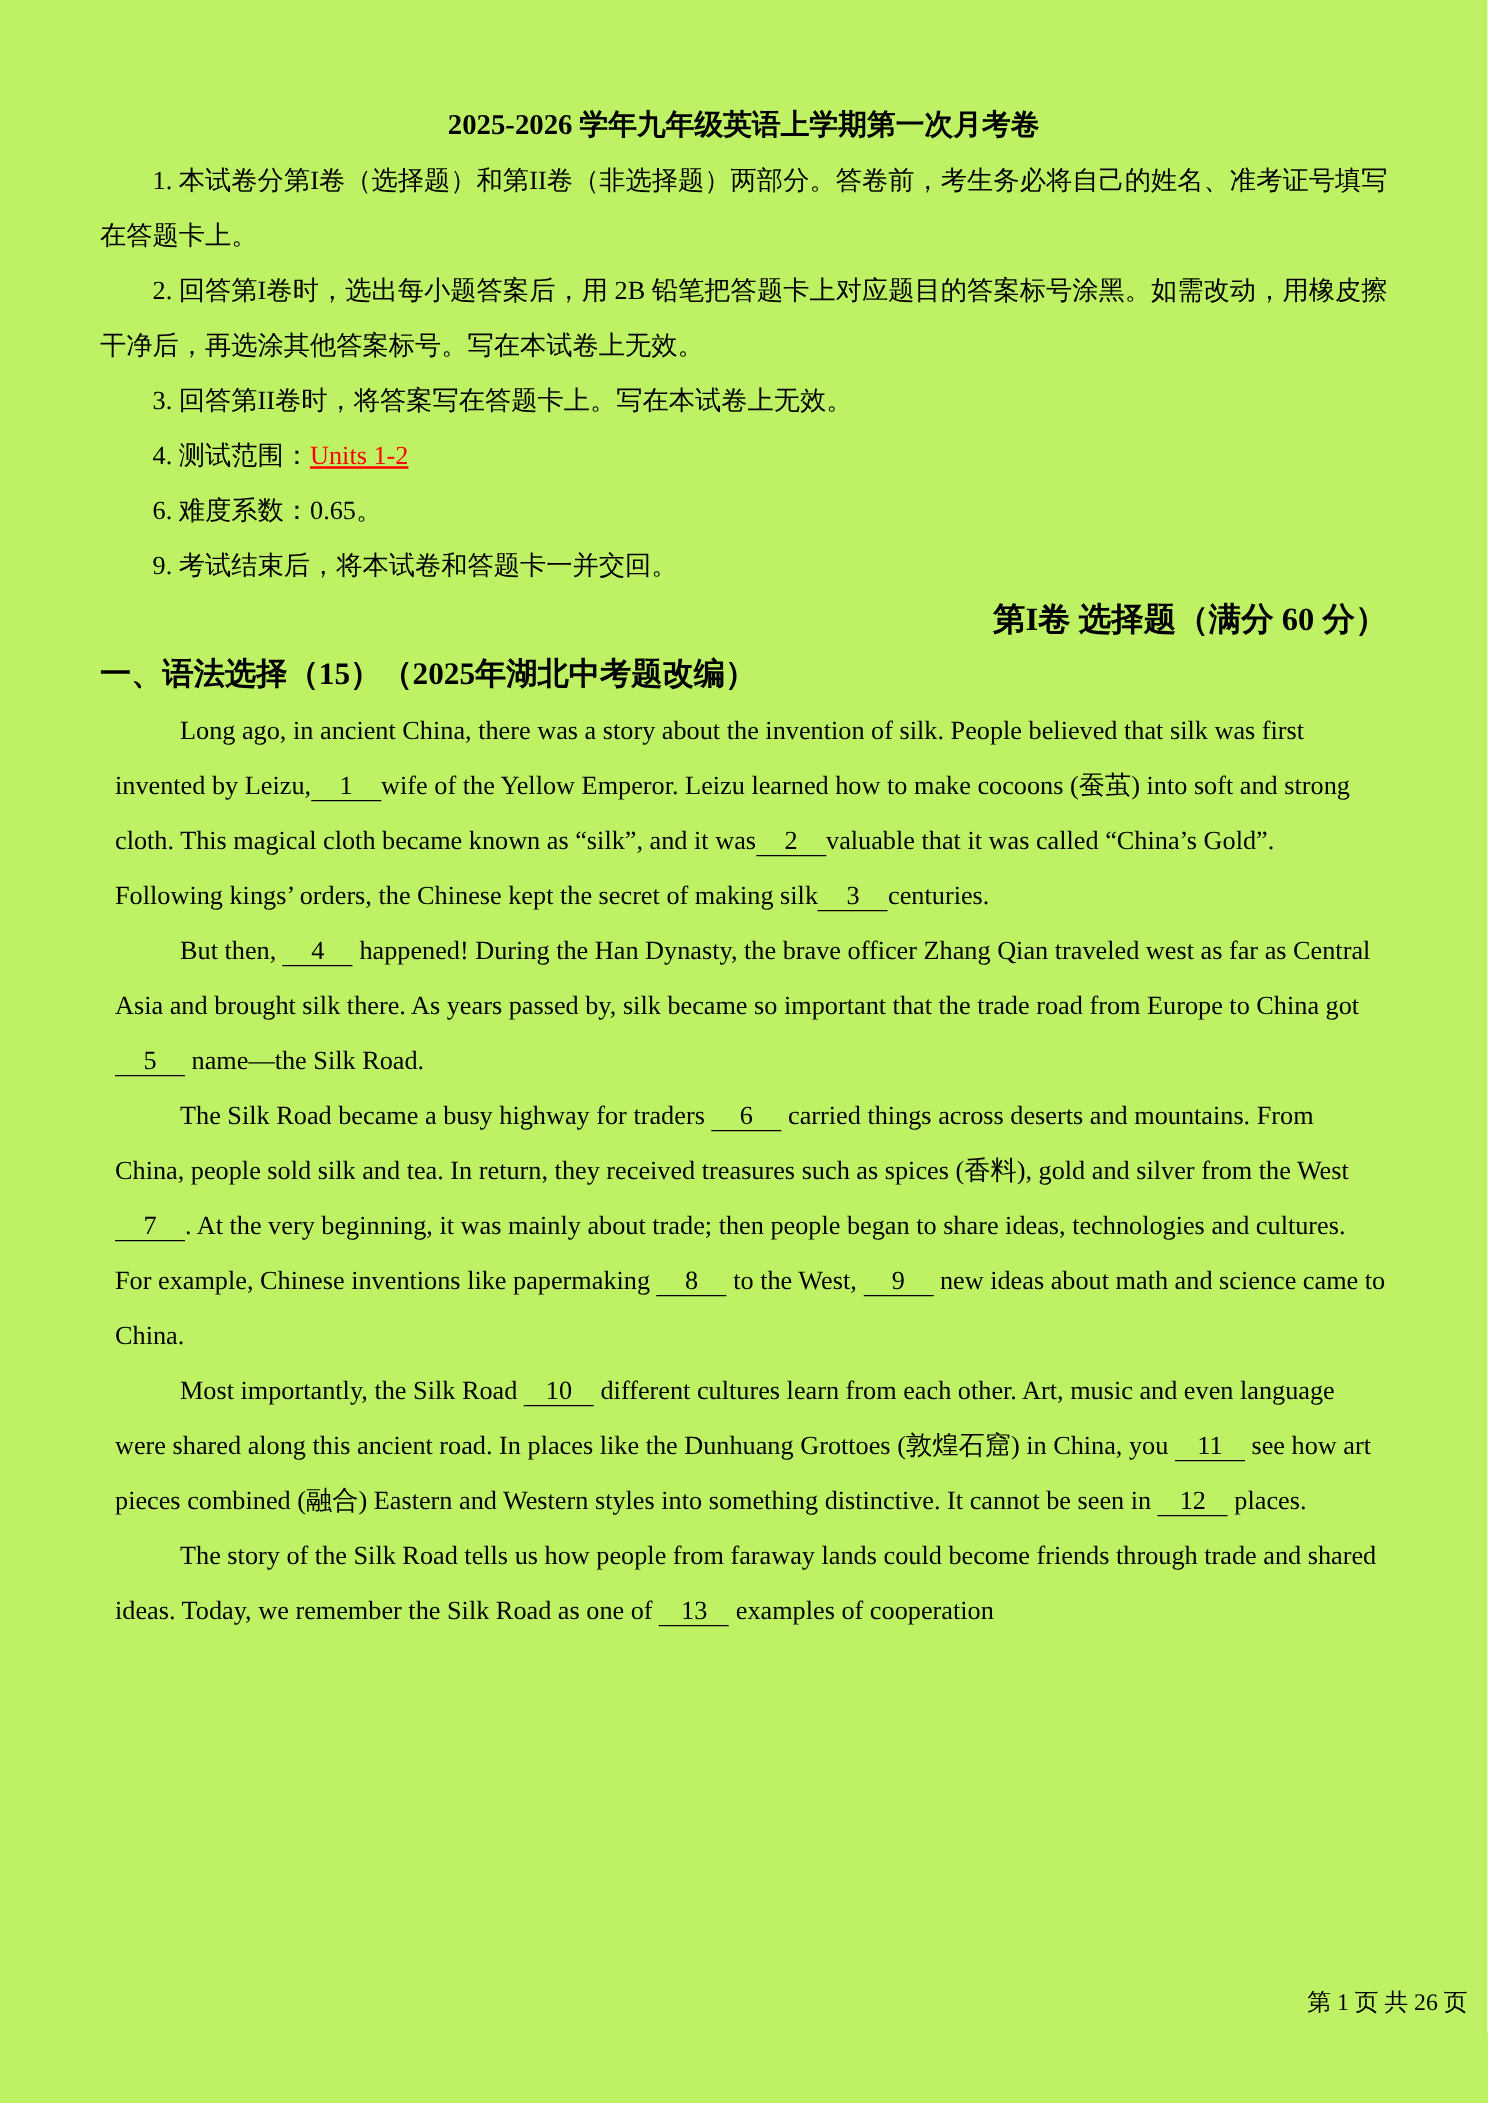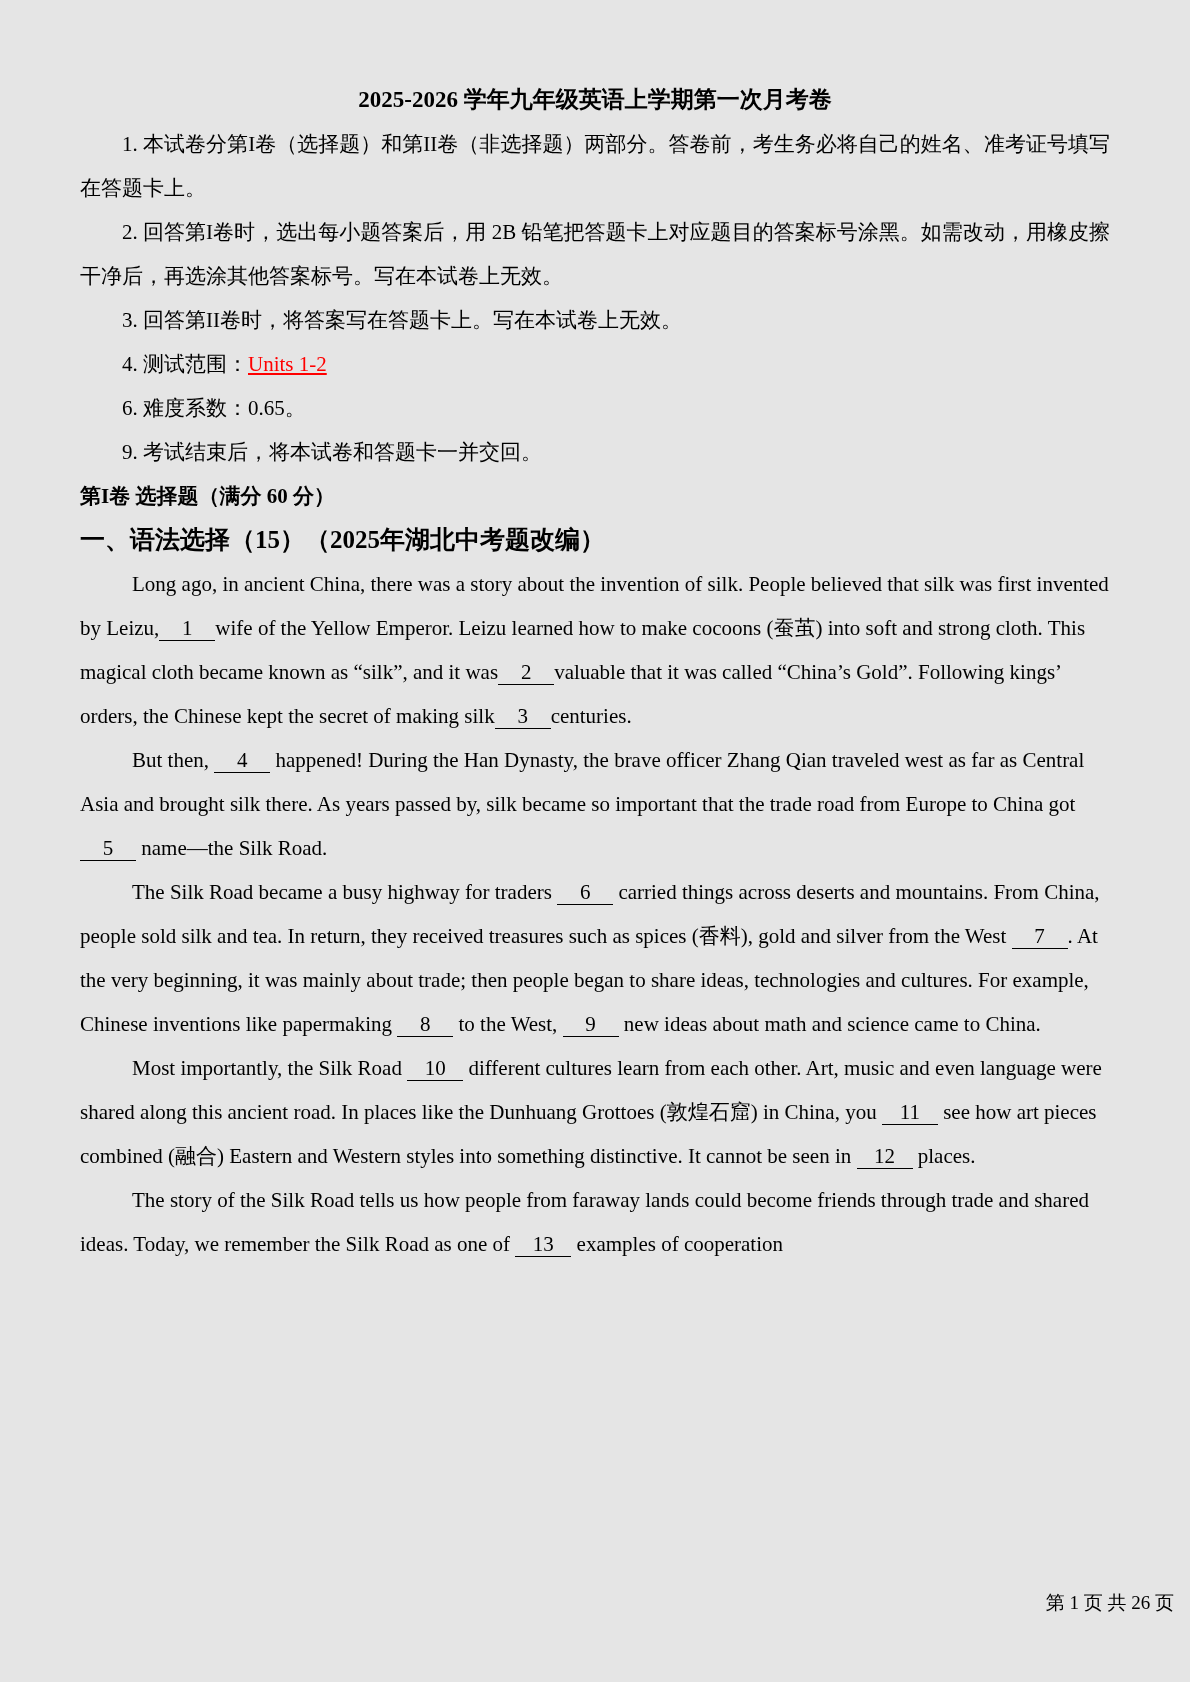--- a/index.html
+++ b/index.html
@@ -2,21 +2,21 @@
 <html><head>
 <meta charset="utf-8">
 <style>
   * { margin: 0; padding: 0; box-sizing: border-box; }
   html, body { background: #ffffff; }
   .page {
     position: relative;
     width: 1190px;
     height: 1682px;
     margin: 0 auto;
-    background: #e5e5e5;
+    background: #bef264;
     padding: 78px 80px 0 80px;
     font-family: "Liberation Serif", "DejaVu Serif", serif;
     font-size: 21px;
     color: #000000;
     overflow: hidden;
   }
   .title {
     text-align: center;
     font-size: 23px;
     font-weight: bold;
@@ -28,34 +28,35 @@
   }
   .notes-header {
     line-height: 44px;
   }
   .note {
     line-height: 44px;
     text-indent: 42px;
     text-align: justify;
   }
   .section-header {
-    text-align: left;
+    text-align: right;
     font-weight: bold;
-    font-size: 21px;
+    font-size: 26px;
     line-height: 44px;
   }
   .part-header {
     font-weight: bold;
     font-size: 25px;
     line-height: 44px;
   }
   .para {
     line-height: 44px;
     text-indent: 52px;
     text-align: left;
+    margin-left: 12px;
   }
   .blank {
     display: inline-block;
     min-width: 56px;
     padding: 0 6px;
     text-align: center;
     text-indent: 0;
     border-bottom: 1.6px solid #000;
     line-height: 1.15;
   }

